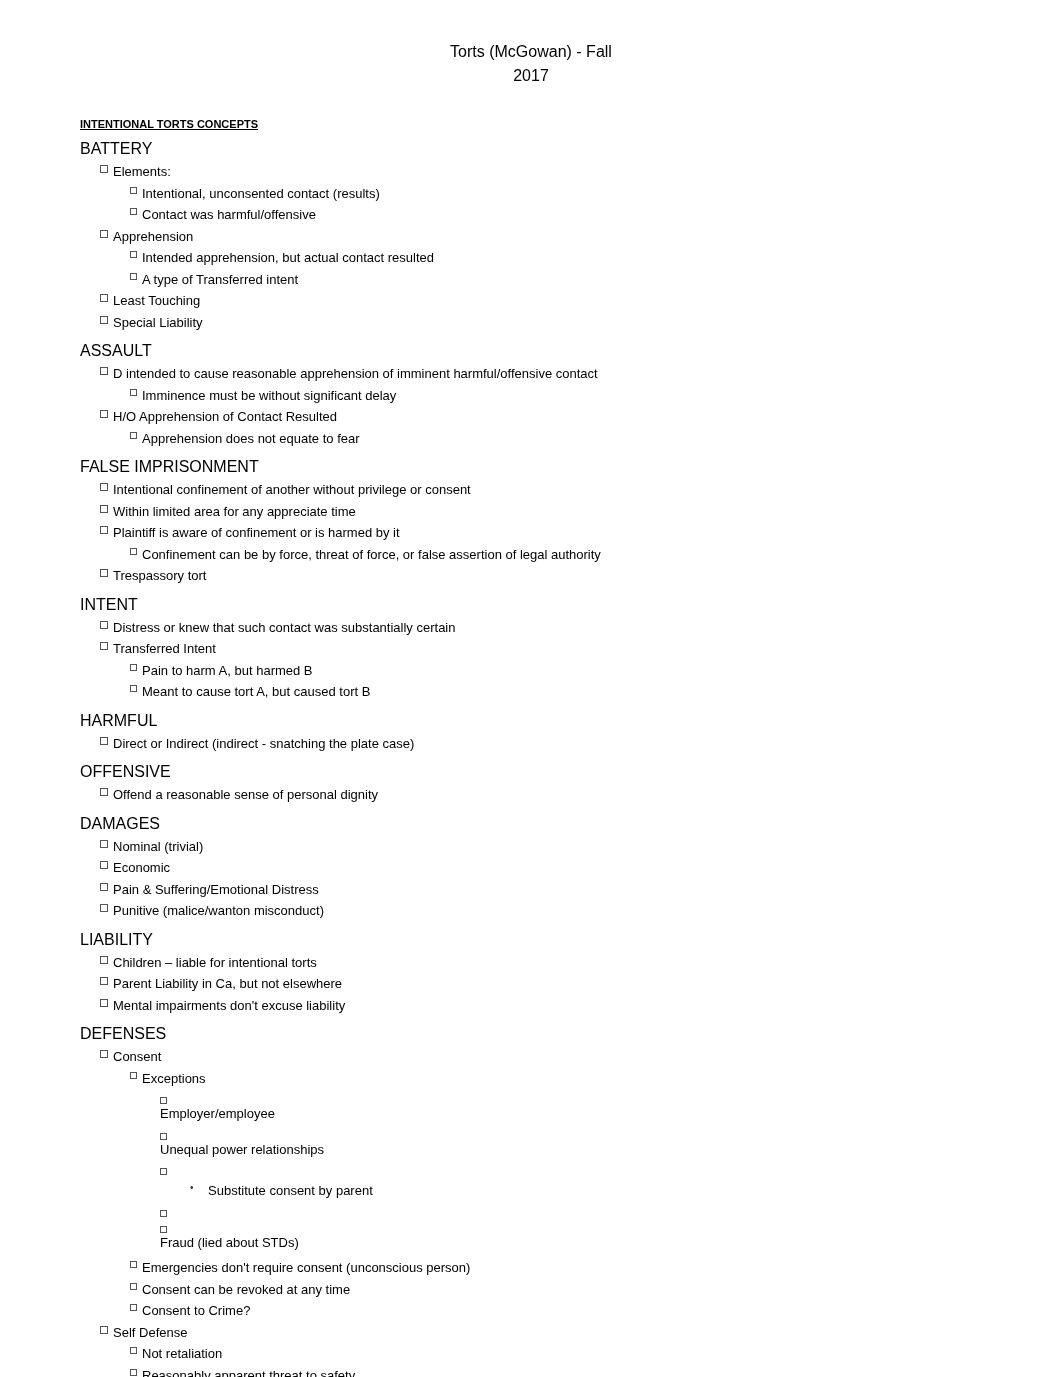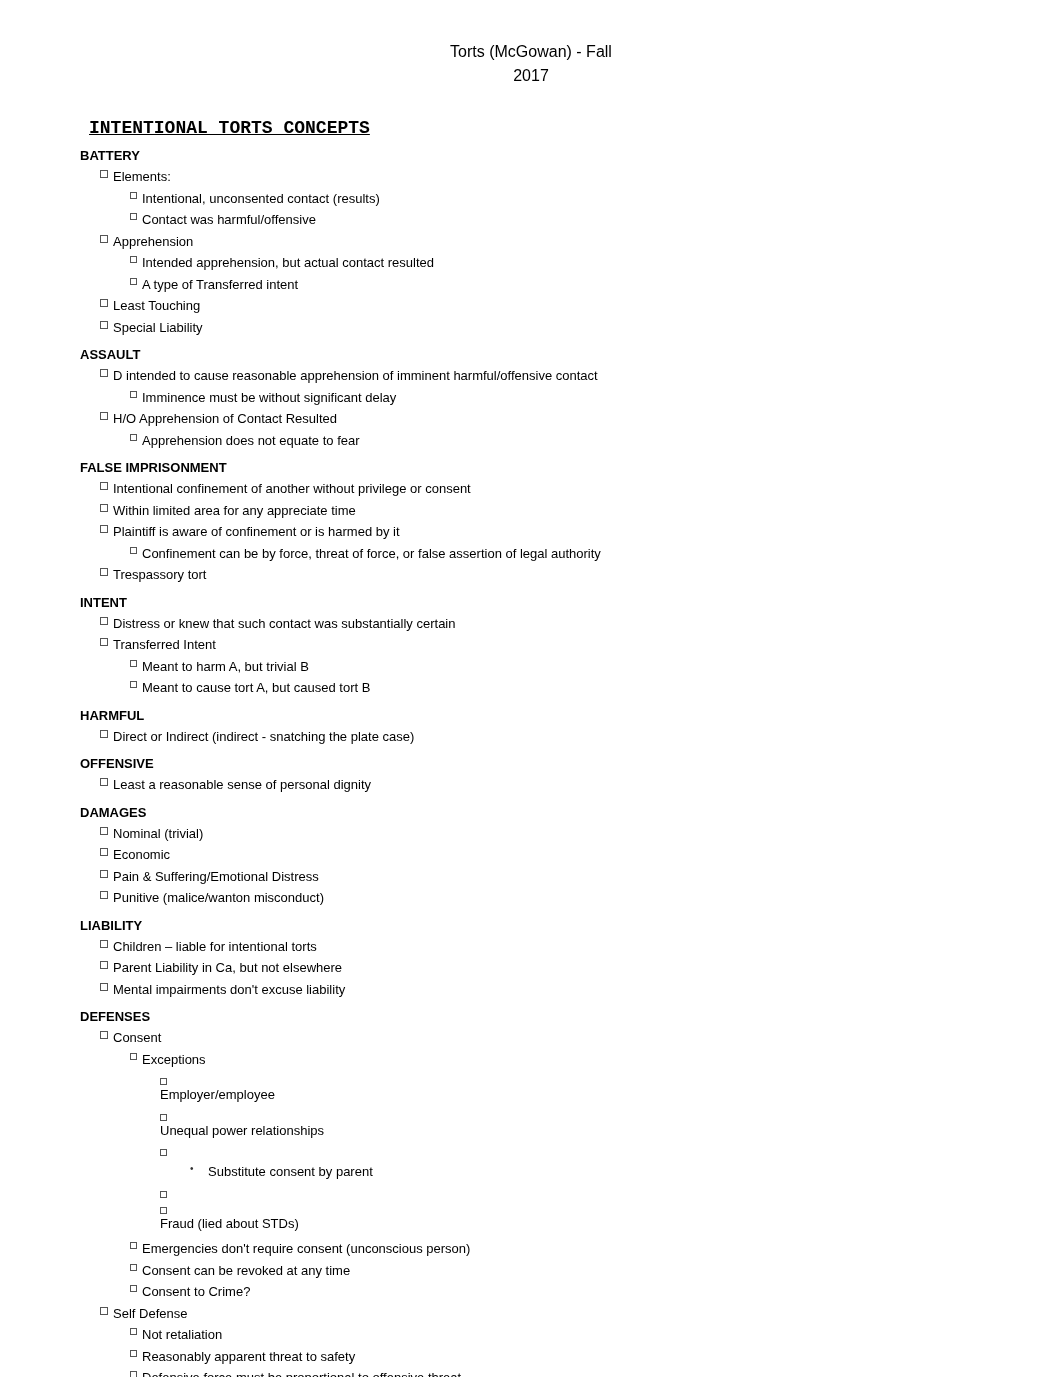--- a/index.html
+++ b/index.html
@@ -22,29 +22,28 @@
       text-align: center;
       font-size: 16px;
       font-weight: normal;
       margin-bottom: 30px;
       line-height: 1.5;
     }
 
     .section-header {
       font-weight: bold;
       text-decoration: underline;
-      margin: 18px 0 6px 9px;
-      font-size: 18px;
-      font-family: Liberation Mono, monospace;
+      margin: 18px 0 6px 0;
+      font-size: 11px;
     }
 
     .section-title {
-      font-weight: bold;
+      font-weight: normal;
       margin: 10px 0 4px 0;
-      font-size: 13px;
+      font-size: 16px;
     }
 
     .bullet-l1 {
       display: flex;
       align-items: flex-start;
       margin: 2px 0;
       padding-left: 20px;
     }
 
     .bullet-l2 {
@@ -196,39 +195,39 @@
 <div class="bullet-l1">
   <span class="sq"></span>
   <span class="bullet-text">Distress or knew that such contact was substantially certain</span>
 </div>
 <div class="bullet-l1">
   <span class="sq"></span>
   <span class="bullet-text">Transferred Intent</span>
 </div>
 <div class="bullet-l2">
   <span class="sq-sm"></span>
-  <span class="bullet-text">Meant to harm A, but trivial B</span>
+  <span class="bullet-text">Pain to harm A, but harmed B</span>
 </div>
 <div class="bullet-l2">
   <span class="sq-sm"></span>
   <span class="bullet-text">Meant to cause tort A, but caused tort B</span>
 </div>
 
 <div class="section-title">HARMFUL</div>
 
 <div class="bullet-l1">
   <span class="sq"></span>
   <span class="bullet-text">Direct or Indirect (indirect - snatching the plate case)</span>
 </div>
 
 <div class="section-title">OFFENSIVE</div>
 
 <div class="bullet-l1">
   <span class="sq"></span>
-  <span class="bullet-text">Least a reasonable sense of personal dignity</span>
+  <span class="bullet-text">Offend a reasonable sense of personal dignity</span>
 </div>
 
 <div class="section-title">DAMAGES</div>
 
 <div class="bullet-l1">
   <span class="sq"></span>
   <span class="bullet-text">Nominal (trivial)</span>
 </div>
 <div class="bullet-l1">
   <span class="sq"></span>

